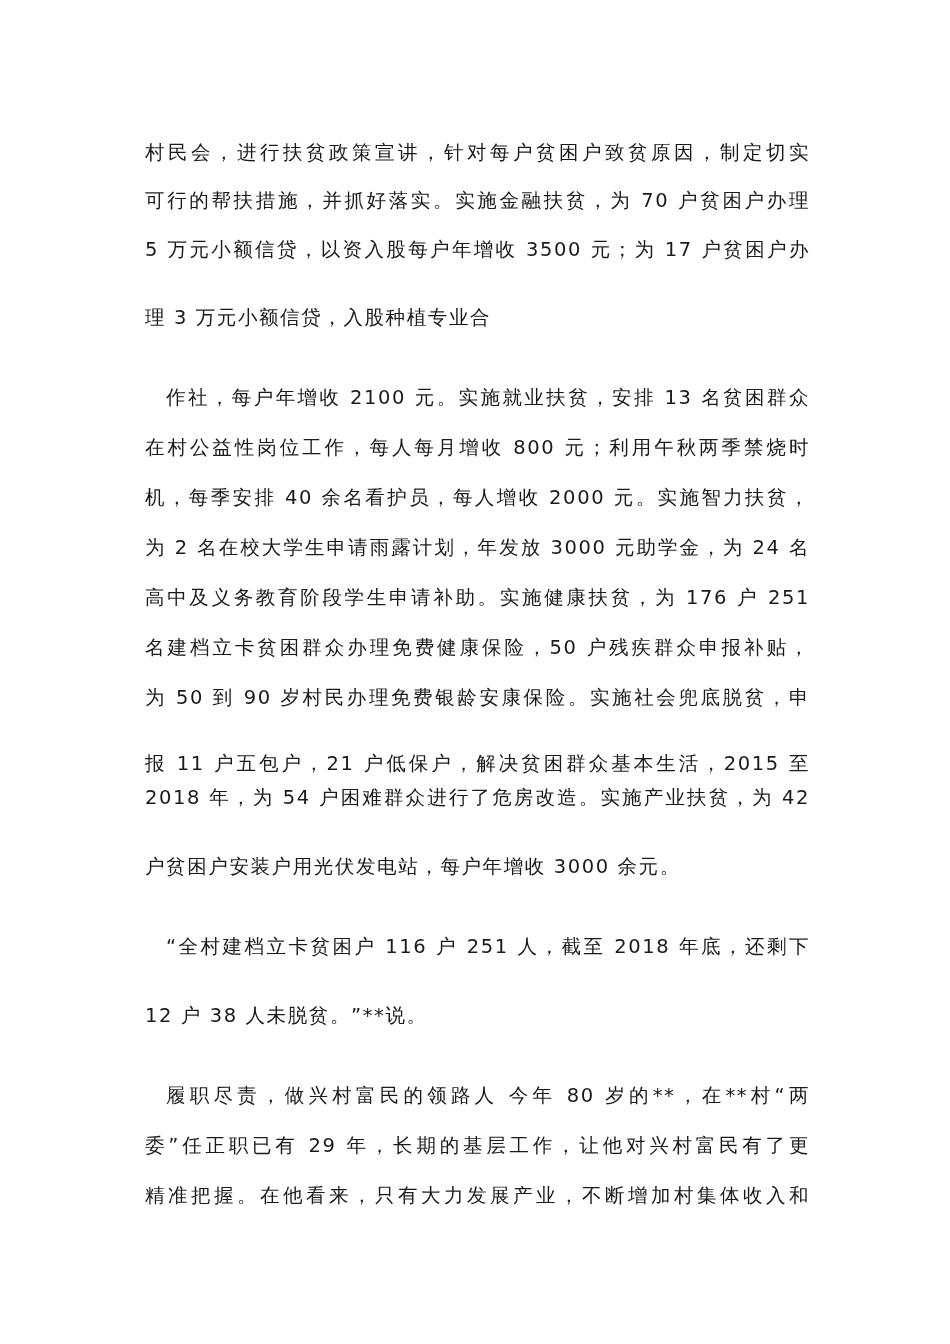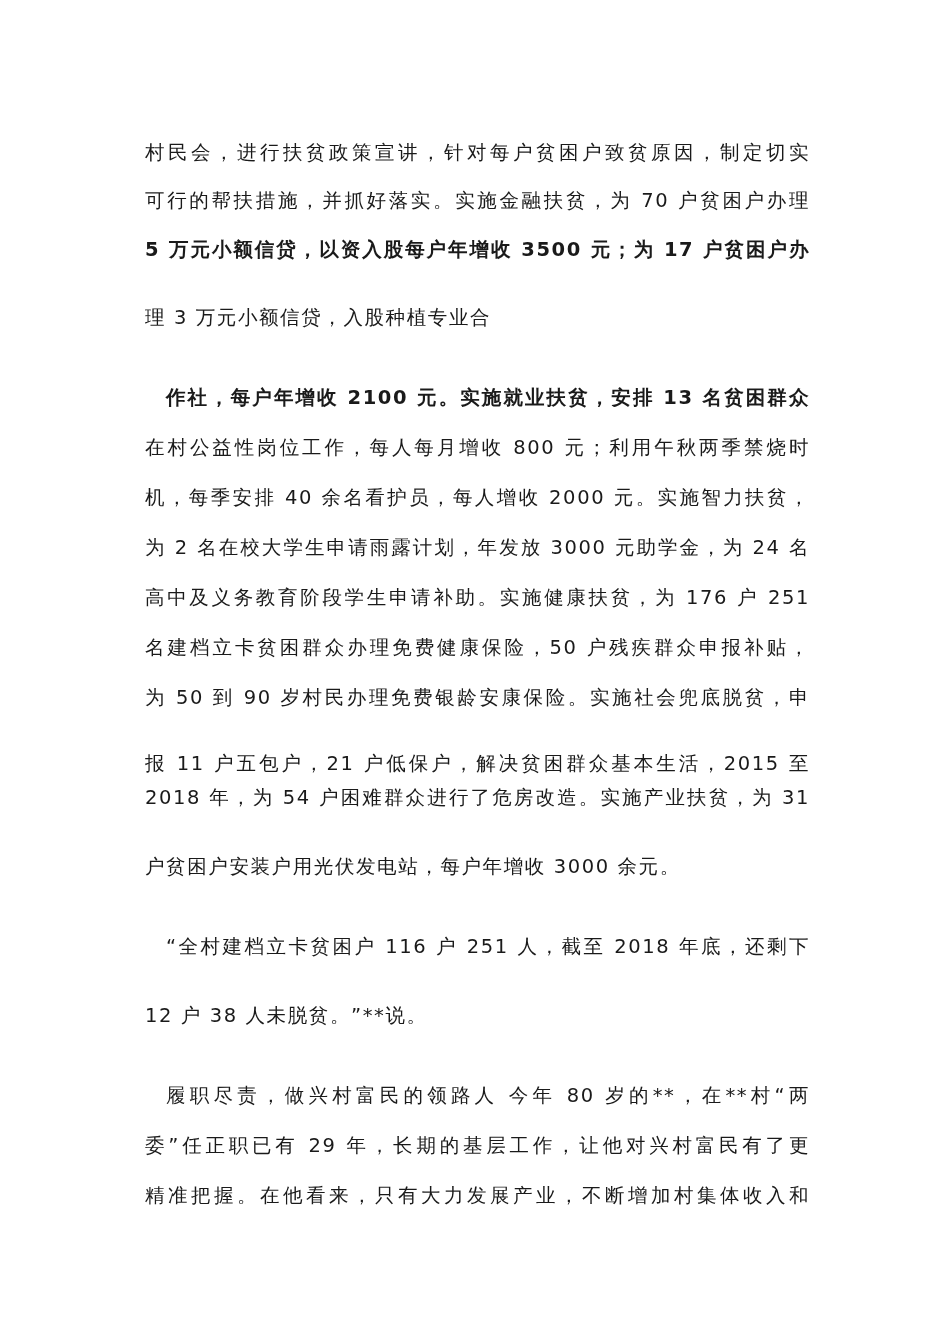--- a/index.html
+++ b/index.html
@@ -44,34 +44,34 @@
   }
 </style>
 </head>
 <body>
 
 <div class="page">
 
   <div>
     <div class="line" style="top:141px;">村民会，进行扶贫政策宣讲，针对每户贫困户致贫原因，制定切实</div>
     <div class="line" style="top:189px;">可行的帮扶措施，并抓好落实。实施金融扶贫，为 70 户贫困户办理</div>
-    <div class="line" style="top:238px;font-weight:bold;">5 万元小额信贷，以资入股每户年增收  3500 元；为  17 户贫困户办</div>
+    <div class="line" style="top:238px;">5 万元小额信贷，以资入股每户年增收  3500 元；为  17 户贫困户办</div>
     <div class="line last" style="top:287px;">理  3 万元小额信贷，入股种植专业合</div>
   </div>
 
   <div>
-    <div class="line indent" style="top:386px;font-weight:bold;">作社，每户年增收  2100 元。实施就业扶贫，安排  13 名贫困群众</div>
+    <div class="line indent" style="top:386px;">作社，每户年增收  2100 元。实施就业扶贫，安排  13 名贫困群众</div>
     <div class="line" style="top:436px;">在村公益性岗位工作，每人每月增收  800 元；利用午秋两季禁烧时</div>
     <div class="line" style="top:486px;">机，每季安排  40 余名看护员，每人增收  2000 元。实施智力扶贫，</div>
     <div class="line" style="top:536px;">为 2 名在校大学生申请雨露计划，年发放 3000 元助学金，为  24 名</div>
     <div class="line" style="top:586px;">高中及义务教育阶段学生申请补助。实施健康扶贫，为  176 户  251</div>
     <div class="line" style="top:636px;">名建档立卡贫困群众办理免费健康保险，50 户残疾群众申报补贴，</div>
     <div class="line" style="top:686px;">为  50 到  90 岁村民办理免费银龄安康保险。实施社会兜底脱贫，申</div>
     <div class="line" style="top:724px;margin-top:28px;">报  11 户五包户，21 户低保户，解决贫困群众基本生活，2015 至</div>
-    <div class="line" style="top:786px;">2018 年，为 54 户困难群众进行了危房改造。实施产业扶贫，为  31</div>
+    <div class="line" style="top:786px;">2018 年，为 54 户困难群众进行了危房改造。实施产业扶贫，为  42</div>
     <div class="line last" style="top:836px;">户贫困户安装户用光伏发电站，每户年增收  3000 余元。</div>
   </div>
 
   <div>
     <div class="line indent" style="top:935px;">“全村建档立卡贫困户  116 户  251 人，截至  2018 年底，还剩下</div>
     <div class="line last" style="top:985px;">12 户  38 人未脱贫。”**说。</div>
   </div>
 
   <div>
     <div class="line indent" style="top:1084px;">履职尽责，做兴村富民的领路人  今年  80 岁的**，在**村“两</div>

